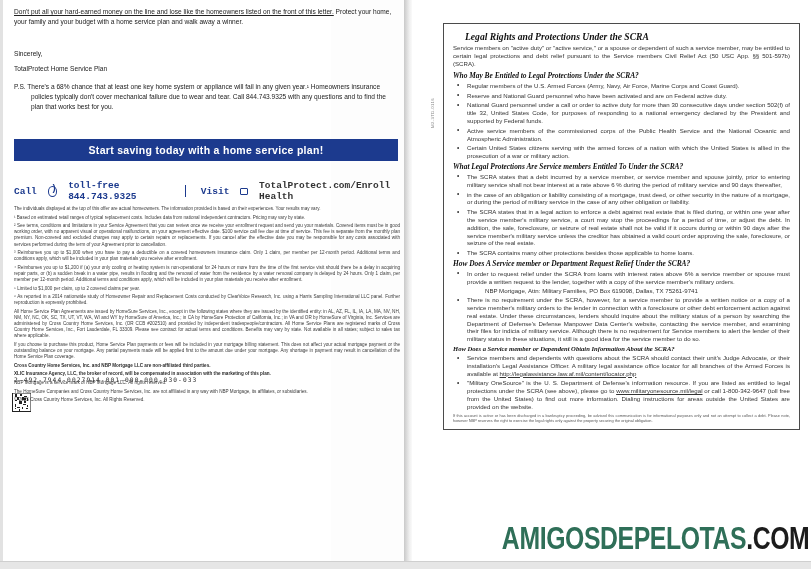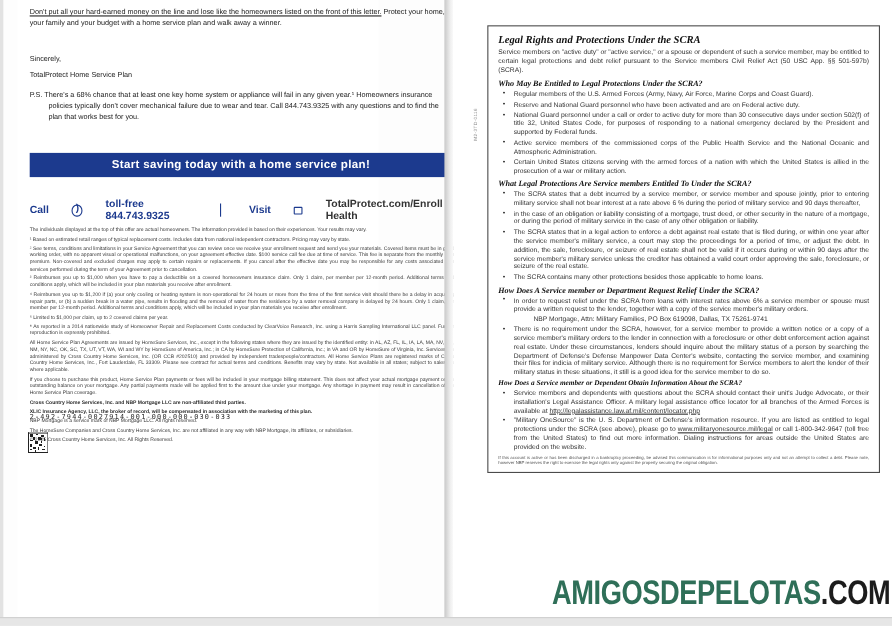--- a/index.html
+++ b/index.html
@@ -8,52 +8,52 @@
     --ink:#1f1f1f;
   }
   *{box-sizing:border-box;margin:0;padding:0;}
   html,body{width:811px;height:569px;overflow:hidden;background:#fff;}
   body{font-family:"Liberation Sans",sans-serif;color:var(--ink);}
   .canvas{position:relative;width:811px;height:569px;background:#fdfdfd;overflow:hidden;}
   .edge-left{position:absolute;left:0;top:0;width:3px;height:562px;background:#e2e2e2;}
   .edge-bottom{position:absolute;left:0;top:561px;width:811px;height:8px;background:#e6e6e6;border-top:1px solid #cfcfcf;}
   .seam{position:absolute;left:404px;top:0;width:8px;height:562px;background:linear-gradient(90deg,#c9c9c9,#f0f0f0 70%,#fafafa);}
   .page{position:absolute;top:0;height:562px;background:#fff;}
-  .page-left{left:16px;width:328px;padding-left:40px;}
+  .page-left{left:3px;width:328px;padding-left:40px;}
   .page-right{left:412px;width:399px;}
 
   
   .p-body{position:absolute;left:11px;width:385px;font-size:6.6px;line-height:1.5;color:#222;}
   .p1{top:7px;}
   .u{text-decoration:underline;}
   .sincerely{top:49px;}
   .signature{top:64px;}
   .ps{top:82px;padding-left:17px;text-indent:-17px;}
   .banner{position:absolute;left:11px;top:139px;width:384px;height:22px;background:var(--banner_navy);
           color:#fff;font-weight:bold;font-size:10.5px;text-align:center;line-height:22px;letter-spacing:.3px;}
   .call-row{position:absolute;left:11px;top:180px;width:384px;display:flex;justify-content:center;align-items:center;
-            gap:21px;color:var(--banner_navy);font-size:9.5px;font-weight:bold;}
+            gap:11px;color:var(--banner_navy);font-size:9.5px;font-weight:bold;font-family:Liberation Mono, monospace;}
   .phone-icon{display:inline-block;width:11px;height:11px;border:1.3px solid var(--banner_navy);border-radius:50%;
               position:relative;}
   .phone-icon::after{content:")";position:absolute;left:2.5px;top:-2.5px;font-size:9px;font-weight:bold;color:var(--banner_navy);}
   .monitor-icon{display:inline-block;width:9px;height:7px;border:1.2px solid var(--banner_navy);border-radius:1px;}
   .vline{display:inline-block;width:1px;height:12px;background:var(--banner_navy);margin:0 4px;}
   .fineprint{position:absolute;left:11px;top:206px;width:386px;font-size:4.6px;line-height:1.32;color:#3a3a3a;text-align:justify;}
   .fineprint p{margin-bottom:2.6px;}
   .fineprint p.bold{font-weight:bold;color:#2b2b2b;}
   .mailcode{position:absolute;left:11px;top:376px;font-family:"DejaVu Sans Mono",monospace;
             font-size:6.2px;letter-spacing:1.1px;color:#2b2b2b;}
   .barcode{position:absolute;left:9px;top:393px;width:19px;height:19px;}
 
   
   .side-code{position:absolute;left:18px;top:128px;transform:rotate(-90deg);transform-origin:0 0;
              font-size:4.2px;color:#8a8a8a;letter-spacing:.4px;white-space:nowrap;}
   .scra-box{position:absolute;left:31px;top:23px;width:357px;border:1.6px solid #4b4b4b;
             padding:7px 9px 6px 9px;background:#fff;}
-  .scra-title{font-family:"Liberation Serif",serif;font-style:italic;font-weight:bold;font-size:9.6px;color:#111;margin-bottom:2px;}
+  .scra-title{font-family:"Liberation Serif",serif;font-style:italic;font-weight:bold;font-size:9.6px;color:#111;margin-bottom:2px;margin-left:12px;}
   .scra-intro{font-size:6.1px;line-height:1.3;text-align:justify;color:#333;margin-bottom:3px;}
   .scra-h{font-family:"Liberation Serif",serif;font-style:italic;font-weight:bold;font-size:7.4px;color:#111;
           margin:0 0 2px 0;}
   .scra-h.small{font-size:6.6px;}
   ul.scra-list{list-style:none;}
   ul.scra-list li{position:relative;padding-left:14px;margin-bottom:2px;font-size:6.1px;line-height:1.28;
                   text-align:justify;color:#333;}
   ul.scra-list li::before{content:"•";position:absolute;left:4px;top:-0.5px;color:#333;font-size:6.5px;}
   .addr{margin:1px 0 0 18px;text-align:left;}
   .link{text-decoration:underline;color:#333;cursor:pointer;}

